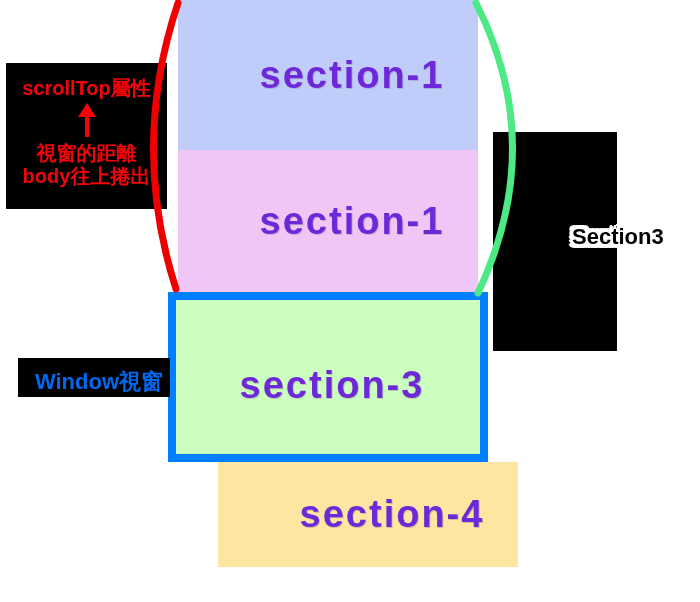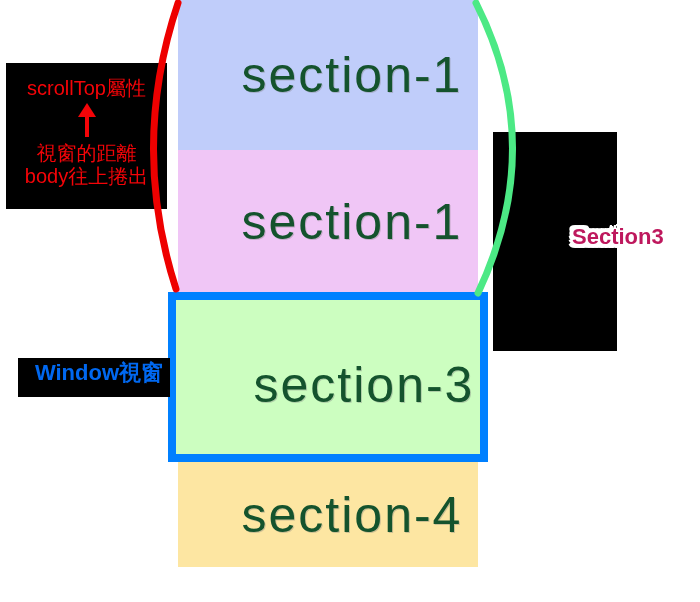--- a/index.html
+++ b/index.html
@@ -14,76 +14,76 @@
   
   .section {
     position: absolute;
     left: 178px;
     width: 300px;
     display: flex;
     align-items: center;
     justify-content: center;
   }
   .section-label {
-    font-size: 50px;
-    font-weight: 400;
-    color: #14532d;
+    font-size: 38px;
+    font-weight: 700;
+    color: #6d28d9;
     letter-spacing: 2px;
     position: relative;
     left: 24px;
     text-shadow: 1px 1px 0 rgba(120,120,120,0.35);
   }
   .s1 { top: 0;     height: 150px; background: #c0cdfa; }
   .s2 { top: 150px; height: 143px; background: #f0c6f6; }
-  .s4 { top: 462px; height: 105px; background: #fde6a2; }
+  .s4 { top: 462px; height: 105px; background: #fde6a2; margin-left: 40px; }
   
   .s3 {
     left: 168px;
     top: 292px;
     width: 304px;
     height: 154px;
     background: #ccfec0;
     border: 8px solid #0080ff;
   }
-  .s3 .section-label { left: 36px; margin-top: 16px; }
+  .s3 .section-label { left: 4px; margin-top: 16px; }
 
   
   .blackbox { position: absolute; background: #000000; }
   .scrolltop-box {
     left: 6px; top: 63px; width: 161px; height: 146px;
     display: flex; flex-direction: column; align-items: center;
     box-sizing: border-box; padding-top: 14px;
   }
   .red-text {
     color: #f40408;
-    font-weight: 400;
+    font-weight: 700;
     font-size: 20px;
     line-height: 23px;
     white-space: nowrap;
     text-align: left;
   }
   .arrow-wrap { height: 38px; display: flex; align-items: center; justify-content: center; margin: 2px 0 2px 0; }
   .window-box {
     left: 18px; top: 358px; width: 152px; height: 39px;
-    display: flex; align-items: flex-start; justify-content: center;
+    display: flex; align-items: flex-end; justify-content: center;
     box-sizing: border-box; padding-left: 10px;
   }
   .blue-text {
     color: #0068f0;
     font-weight: 700;
     font-size: 22px;
     white-space: nowrap;
   }
   .section3-box { left: 493px; top: 132px; width: 124px; height: 219px; }
   .outlined-label {
     position: absolute;
     left: 572px; top: 224px;
     font-size: 22px;
     font-weight: 700;
-    color: #be185d;
+    color: #000000;
     white-space: nowrap;
     text-shadow:
       -4px -4px 0 #fff, -4px 0 0 #fff, -4px 4px 0 #fff,
        0 -4px 0 #fff,   0 4px 0 #fff,
        4px -4px 0 #fff,  4px 0 0 #fff,  4px 4px 0 #fff,
       -3px -3px 0 #fff,  3px -3px 0 #fff, -3px 3px 0 #fff, 3px 3px 0 #fff,
       -2px 0 0 #fff, 2px 0 0 #fff, 0 -2px 0 #fff, 0 2px 0 #fff;
   }
   .curves { position: absolute; left: 0; top: 0; pointer-events: none; }
 </style>

